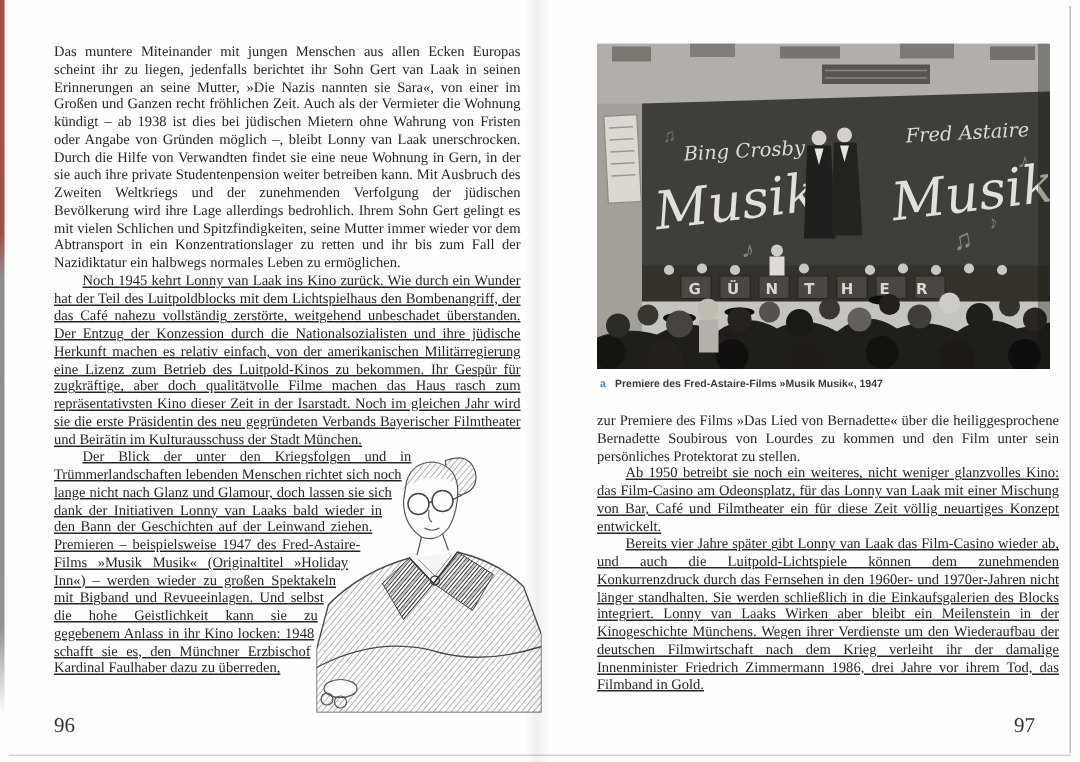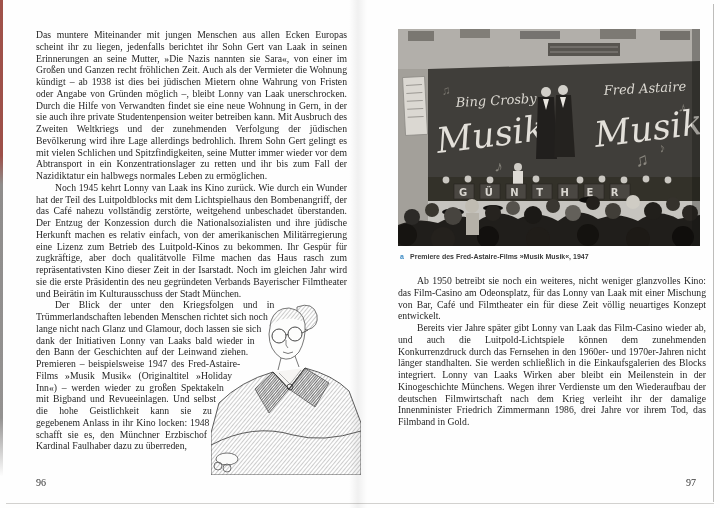--- a/index.html
+++ b/index.html
@@ -8,28 +8,28 @@
   
   .cover-edge-left{position:absolute;left:0;top:0;width:3px;height:486px;
     background:linear-gradient(to bottom,#a0524a 0%,#9d5049 32%,#8f8d8c 38%,#949291 86%,rgba(148,146,145,0) 98%);}
   .page-edge-right{position:absolute;left:713px;top:4px;width:1px;height:498px;background:#bdbcba;}
   .page-edge-bottom{position:absolute;left:6px;top:503px;width:708px;height:1px;background:#d2d1cf;}
   .gutter-shadow{position:absolute;left:349px;top:0;width:18px;height:508px;
     background:linear-gradient(to right,rgba(0,0,0,0) 0%,rgba(0,0,0,0.055) 50%,rgba(0,0,0,0) 100%);}
 
   
   .para{margin:0;font-size:9.7px;line-height:11.75px;text-align:justify;}
-  .indent{text-indent:19px;}
+  .indent{text-indent:19px;text-decoration:underline;}
   .section-heading{margin:7px 0 2px 0;padding-left:19px;font-size:10px;line-height:12px;
     font-weight:bold;color:#1d5fa7;}
-  .pagenum{position:absolute;font-size:10px;color:#333;}
+  .pagenum{position:absolute;font-size:14px;color:#333;}
 
   .lp-text{position:absolute;left:36px;top:29px;width:311px;}
   .pagenum-left{left:36px;top:477px;}
-  .pagenum-right{left:676px;top:477px;width:30px;text-align:center;}
+  .pagenum-right{left:676px;top:477px;width:30px;text-align:left;}
 
   
   .illu-float{float:right;width:150px;height:174px;margin:2px -14px 0 6px;
     shape-outside:polygon(100% 0%,52% 2%,30% 34%,6% 62%,0% 86%,0% 100%,100% 100%);}
   .illu-float svg{display:block;width:150px;height:174px;}
 
   
   .rp-content{position:absolute;left:398px;top:29px;width:308px;}
   .photo-frame{width:302px;height:217px;margin-left:0;}
   .photo-frame svg{display:block;width:302px;height:217px;}
@@ -201,18 +201,19 @@
         </g>
         <rect x="68" y="184" width="13" height="22" fill="#b5b1a8"></rect>
 
         <rect x="294" y="0" width="8" height="217" fill="rgba(20,18,16,0.32)"></rect>
       </svg>
     </div>
     <div class="caption-row">
       <span class="caption-marker">a</span>
       <span class="caption-text">Premiere des Fred-Astaire-Films »Musik Musik«, 1947</span>
     </div>
+    <p class="para">zur Premiere des Films »Das Lied von Bernadette« über die heiliggesprochene Bernadette Soubirous von Lourdes zu kommen und den Film unter sein persönliches Protektorat zu stellen.</p>
     <p class="para indent">Ab 1950 betreibt sie noch ein weiteres, nicht weniger glanzvolles Kino: das Film-Casino am Odeonsplatz, für das Lonny van Laak mit einer Mischung von Bar, Café und Filmtheater ein für diese Zeit völlig neuartiges Konzept entwickelt.</p>
     <p class="para indent">Bereits vier Jahre später gibt Lonny van Laak das Film-Casino wieder ab, und auch die Luitpold-Lichtspiele können dem zunehmenden Konkurrenzdruck durch das Fernsehen in den 1960er- und 1970er-Jahren nicht länger standhalten. Sie werden schließlich in die Einkaufsgalerien des Blocks integriert. Lonny van Laaks Wirken aber bleibt ein Meilenstein in der Kinogeschichte Münchens. Wegen ihrer Verdienste um den Wiederaufbau der deutschen Filmwirtschaft nach dem Krieg verleiht ihr der damalige Innenminister Friedrich Zimmermann 1986, drei Jahre vor ihrem Tod, das Filmband in Gold.</p>
   </div>
   <div class="pagenum pagenum-right">97</div>
 
 </div>
 
 </body></html>

